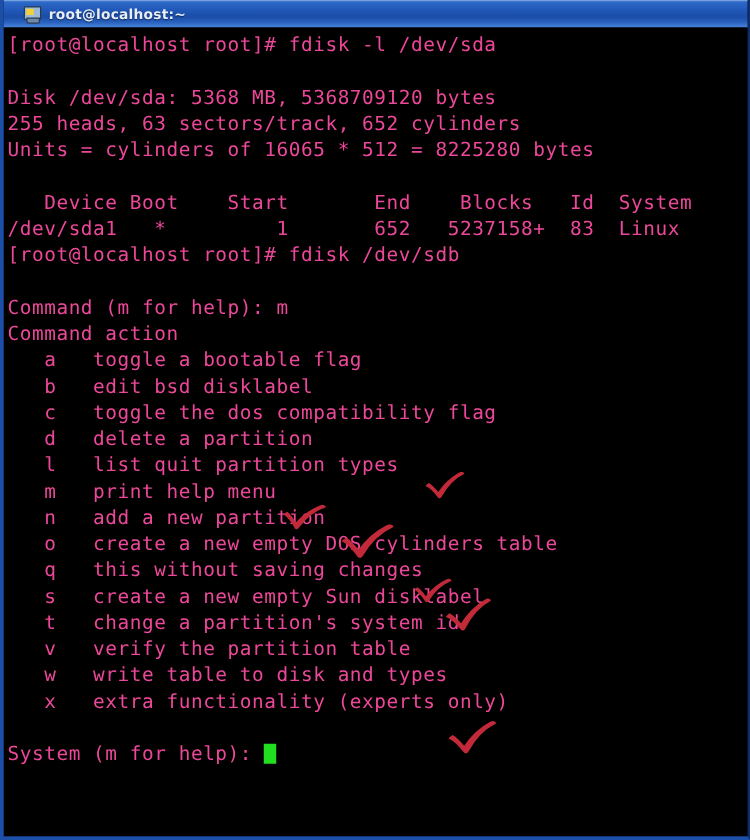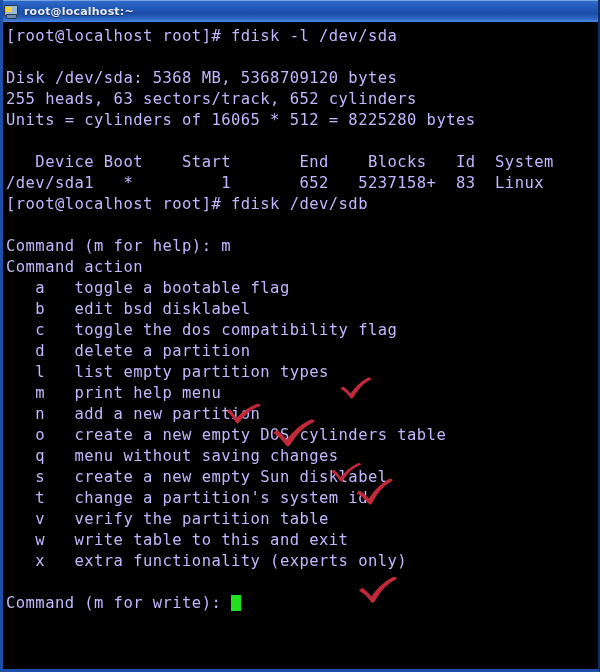--- a/index.html
+++ b/index.html
@@ -30,21 +30,21 @@
     box-sizing: border-box;
     background: linear-gradient(to bottom,
         #2f6fd0 0%,
         #2a65c4 14%,
         #1f55b4 42%,
         #1b4da8 62%,
         #2a63c0 82%,
         #4a86dd 100%);
     display: flex;
     align-items: center;
-    padding-left: 0;
+    padding-left: 15px;
     margin-left: -3px;
     margin-right: -2px;
     overflow: hidden;
   }
   .titlebar::after {
     content: "";
     position: absolute;
     left: 0; right: 0; top: 0;
     height: 1px;
     background: rgba(255,255,255,0.35);
@@ -96,21 +96,21 @@
     box-sizing: border-box;
     overflow: hidden;
   }
   .term-lines {
     position: relative;
     z-index: 2;
   }
   .line {
     height: 21px;
     line-height: 21px;
-    color: #c4b5fd;
+    color: #ec4899;
     font-family: "DejaVu Sans Mono", monospace;
     font-size: 15.5px;
     letter-spacing: 0.45px;
     white-space: pre;
     padding-left: 2px;
   }
   .line.blank {
     color: transparent;
   }
   .cursor {
@@ -157,32 +157,32 @@
         <div class="line"><span>   Device Boot    Start       End    Blocks   Id  System</span></div>
         <div class="line"><span>/dev/sda1   *         1       652   5237158+  83  Linux</span></div>
         <div class="line"><span>[root@localhost root]# fdisk /dev/sdb</span></div>
         <div class="line blank"><span> </span></div>
         <div class="line"><span>Command (m for help): m</span></div>
         <div class="line"><span>Command action</span></div>
         <div class="line"><span>   a   toggle a bootable flag</span></div>
         <div class="line"><span>   b   edit bsd disklabel</span></div>
         <div class="line"><span>   c   toggle the dos compatibility flag</span></div>
         <div class="line"><span>   d   delete a partition</span></div>
-        <div class="line"><span>   l   list empty partition types</span></div>
+        <div class="line"><span>   l   list quit partition types</span></div>
         <div class="line"><span>   m   print help menu</span></div>
         <div class="line"><span>   n   add a new partition</span></div>
         <div class="line"><span>   o   create a new empty DOS cylinders table</span></div>
-        <div class="line"><span>   q   menu without saving changes</span></div>
+        <div class="line"><span>   q   this without saving changes</span></div>
         <div class="line"><span>   s   create a new empty Sun disklabel</span></div>
         <div class="line"><span>   t   change a partition's system id</span></div>
         <div class="line"><span>   v   verify the partition table</span></div>
-        <div class="line"><span>   w   write table to this and exit</span></div>
+        <div class="line"><span>   w   write table to disk and types</span></div>
         <div class="line"><span>   x   extra functionality (experts only)</span></div>
         <div class="line blank"><span> </span></div>
-        <div class="line"><span>Command (m for write):</span> <span class="cursor" style="background: rgb(32, 224, 32);"></span></div>
+        <div class="line"><span>System (m for help):</span> <span class="cursor" style="background: rgb(32, 224, 32);"></span></div>
       </div>
     <div class="marks" id="marks">
         <div class="mark" style="left: 336px; top: 356px; width: 34px; height: 22px; transform: rotate(-4deg);"><svg width="34" height="22" viewBox="0 0 48 30">
             <path d="M3 13 C7 15, 12 21, 16 27 C16 27, 18 28, 19 26 C26 15, 34 7, 46 2 C46 2, 44 0, 42 1 C31 6, 22 14, 16 22 C13 18, 9 13, 6 11 Z" fill="#c22a3a" stroke="#c22a3a" stroke-width="1.4" stroke-linejoin="round"></path>
           </svg></div>
         <div class="mark" style="left: 222px; top: 380px; width: 36px; height: 24px; transform: rotate(4deg);"><svg width="36" height="24" viewBox="0 0 48 30">
             <path d="M3 13 C7 15, 12 21, 16 27 C16 27, 18 28, 19 26 C26 15, 34 7, 46 2 C46 2, 44 0, 42 1 C31 6, 22 14, 16 22 C13 18, 9 13, 6 11 Z" fill="#c22a3a" stroke="#c22a3a" stroke-width="1.4" stroke-linejoin="round"></path>
           </svg></div>
         <div class="mark" style="left: 268px; top: 398px; width: 46px; height: 28px; transform: rotate(-2deg);"><svg width="46" height="28" viewBox="0 0 48 30">
             <path d="M3 13 C7 15, 12 21, 16 27 C16 27, 18 28, 19 26 C26 15, 34 7, 46 2 C46 2, 44 0, 42 1 C31 6, 22 14, 16 22 C13 18, 9 13, 6 11 Z" fill="#c22a3a" stroke="#c22a3a" stroke-width="1.4" stroke-linejoin="round"></path>

